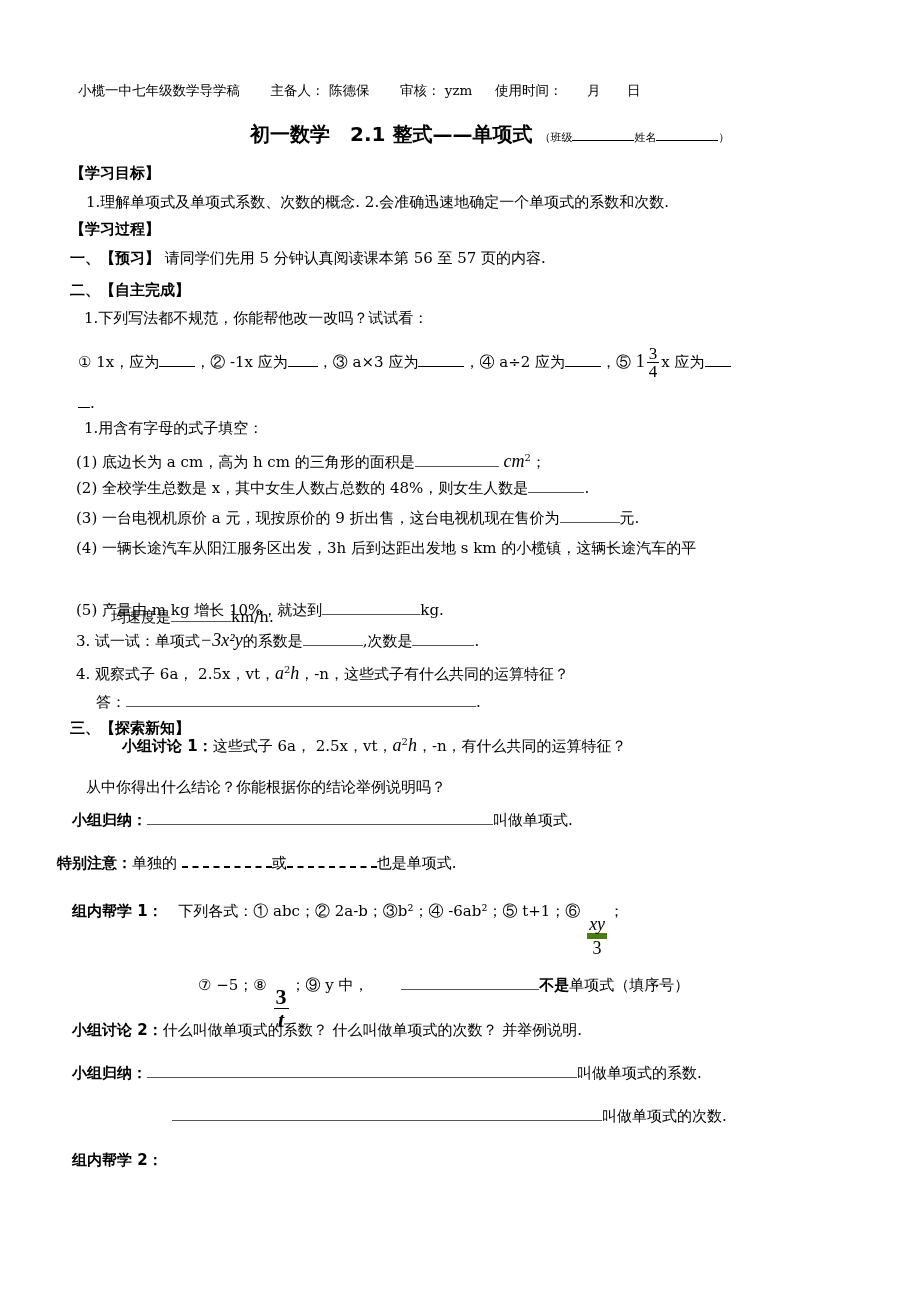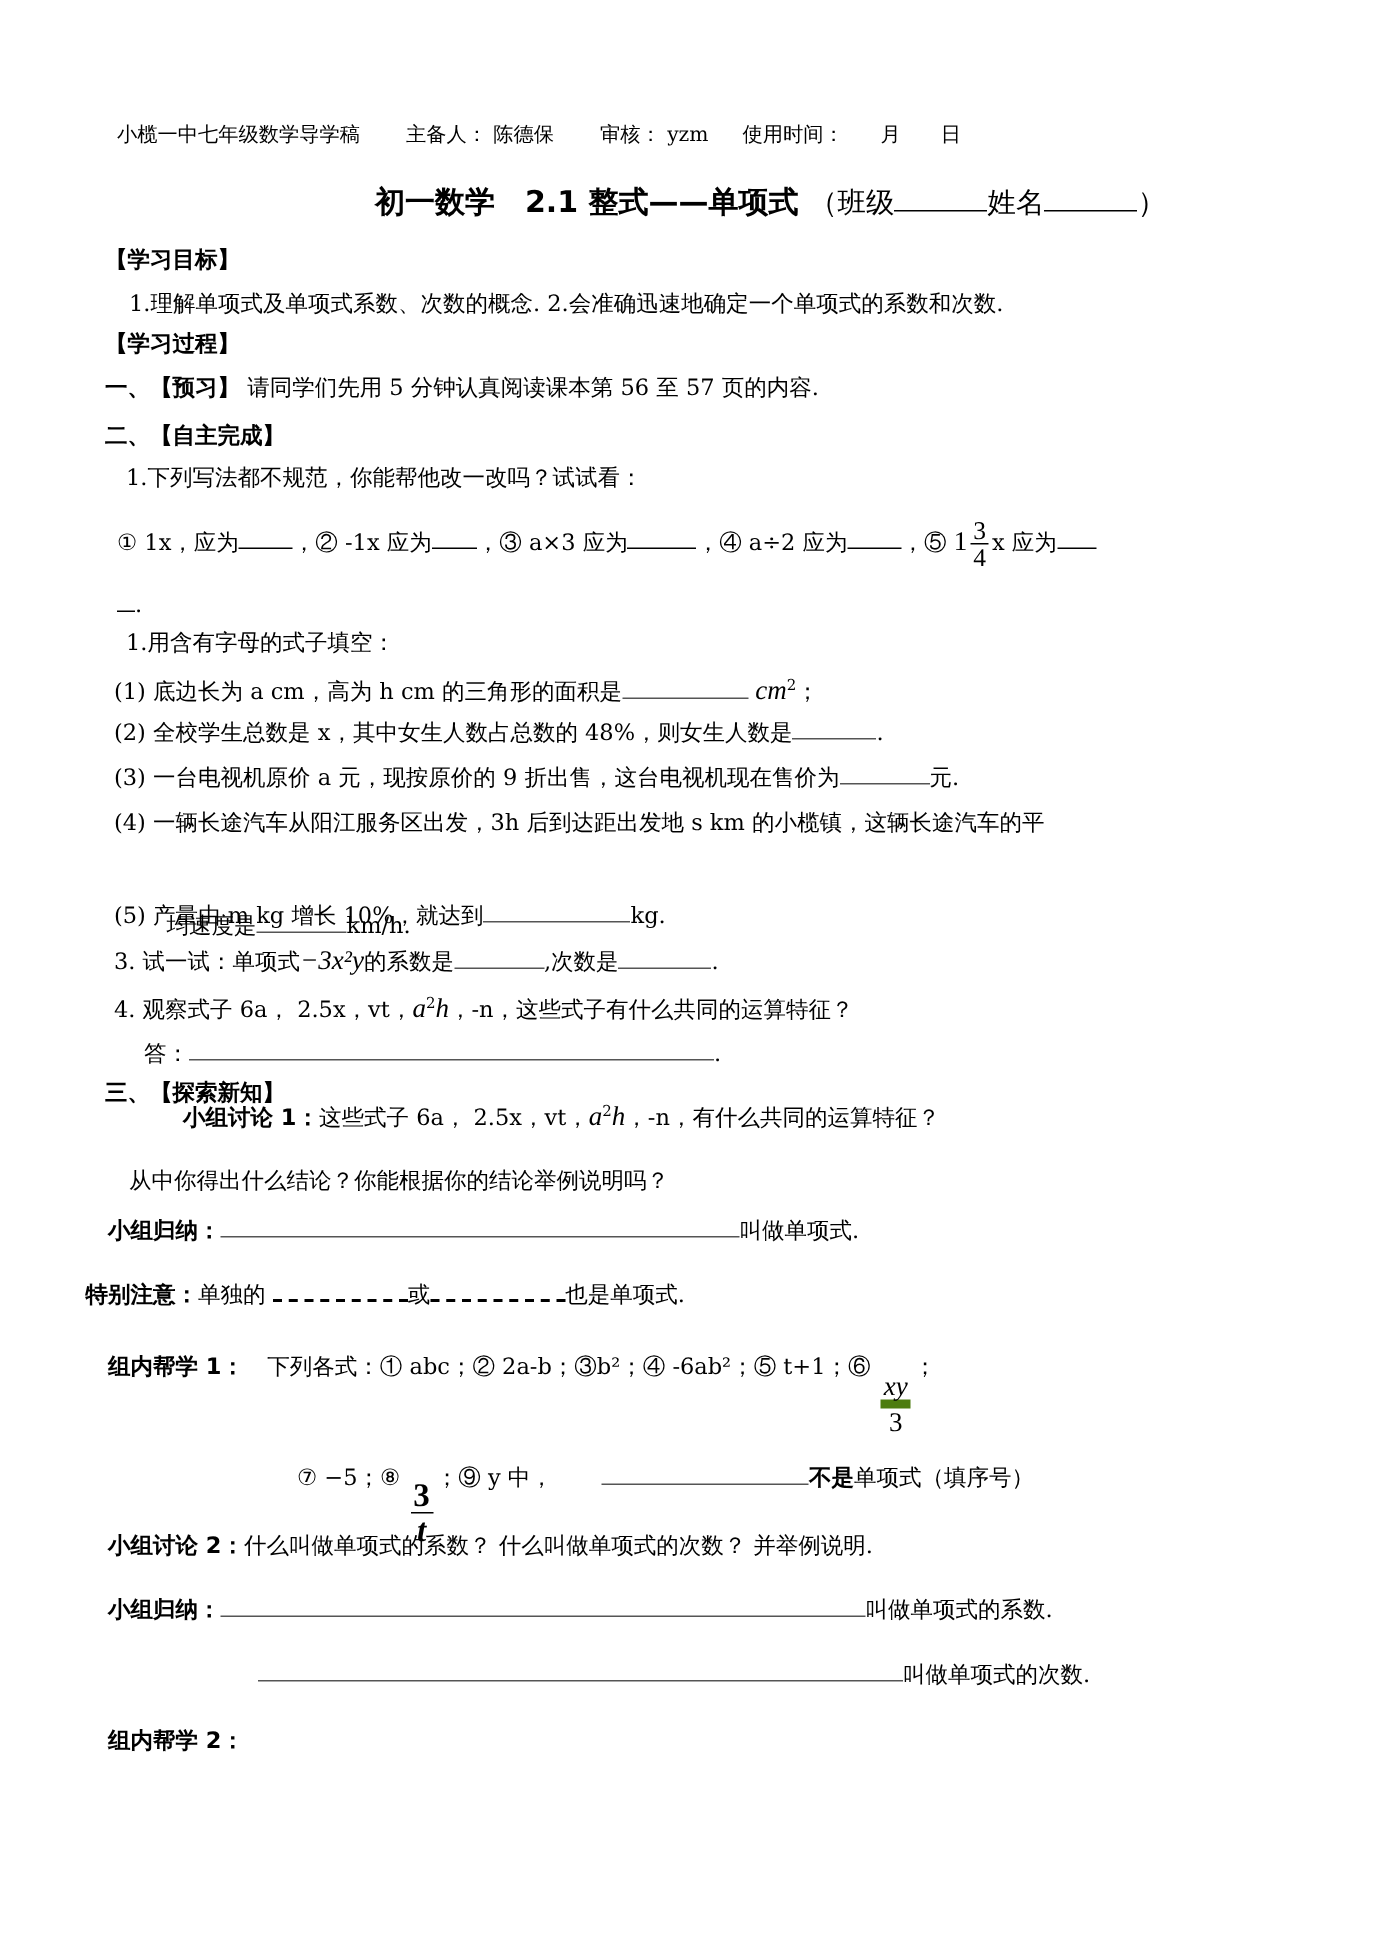--- a/index.html
+++ b/index.html
@@ -2,21 +2,21 @@
 <html><head>
 <meta charset="utf-8">
 <style>
   html, body { margin: 0; padding: 0; background: #ffffff; }
   body { width: 920px; height: 1300px; position: relative; overflow: hidden;
          font-family: "DejaVu Serif", "Liberation Serif", serif; color: #000; }
   .line { position: absolute; white-space: nowrap; font-size: 15px; line-height: 20px; }
   .b { font-family: "DejaVu Sans", "Liberation Sans", sans-serif; font-weight: bold; }
   .header { font-size: 13.5px; }
   .title { font-size: 20px; font-weight: bold; font-family: "DejaVu Sans", "Liberation Sans", sans-serif; }
-  .title-side { font-size: 19px; font-weight: normal; font-family: "DejaVu Serif", serif; }
+  .title-side { font-size: 11px; font-weight: normal; font-family: "DejaVu Serif", serif; }
   .blank { display: inline-block; border-bottom: 1px solid #000; vertical-align: baseline; height: 14px; }
   .blank.thin { border-bottom-color: #555; }
   .dash { display: inline-block; border-bottom: 2px dashed #000; height: 14px; vertical-align: baseline; }
   .it { font-style: italic; font-family: "Liberation Serif", "DejaVu Serif", serif; }
   .math { font-family: "Liberation Serif", "DejaVu Serif", serif; font-size: 18px; }
   .frac { display: inline-flex; flex-direction: column; align-items: center; vertical-align: middle;
           font-family: "Liberation Serif", "DejaVu Serif", serif; line-height: 1; margin: 0 2px; }
   .frac .num { border-bottom: 1px solid #000; padding: 0 2px; }
   .frac .den { padding: 0 2px; }
   sup { font-size: 10px; }

